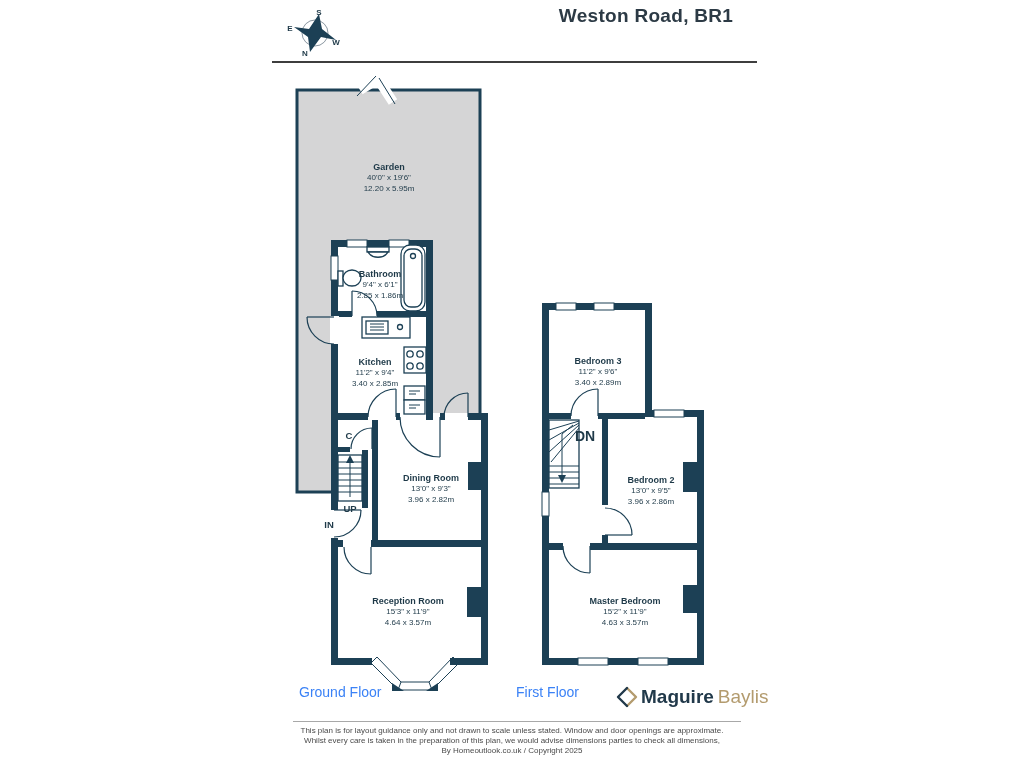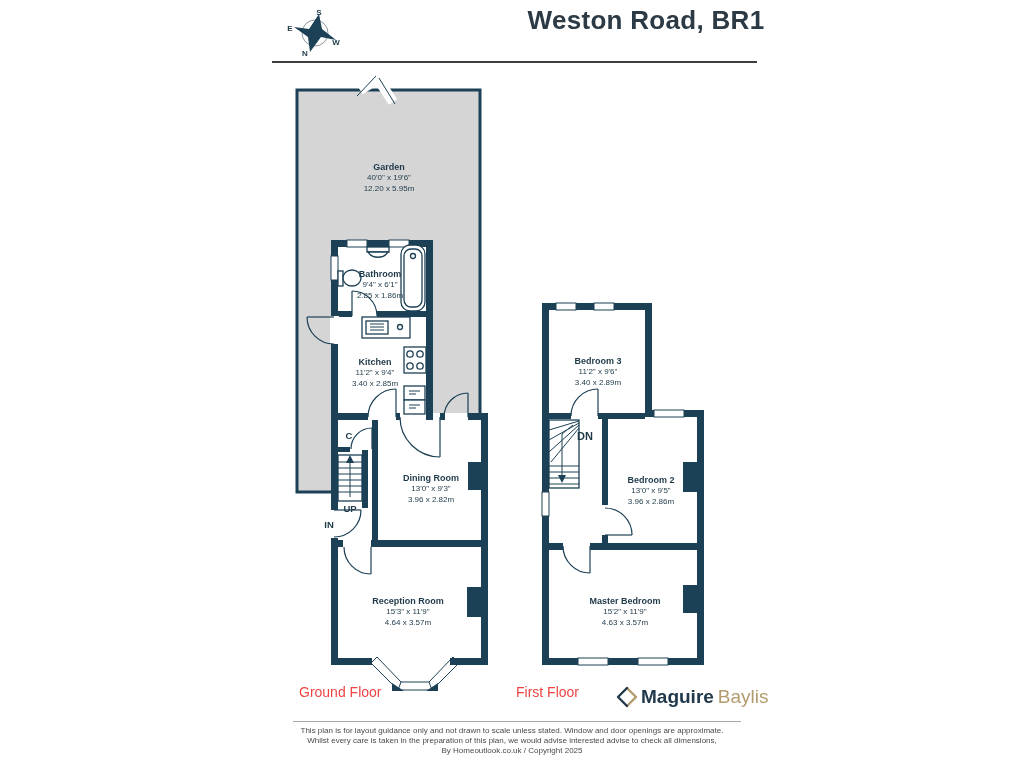--- a/index.html
+++ b/index.html
@@ -10,35 +10,35 @@
   
   .w    {fill:var(--wall,#1c4055);}
   .garden-fill{fill:var(--garden-fill,#d5d5d6);stroke:var(--wall,#1c4055);stroke-width:3;}
   .fx   {fill:#fff;stroke:var(--wall,#1c4055);stroke-width:1.3;}
   .ol   {fill:none;stroke:var(--wall,#1c4055);stroke-width:1.3;}
   .tl   {stroke:var(--wall,#1c4055);stroke-width:1;fill:none;}
   .arc  {fill:none;stroke:var(--wall,#1c4055);stroke-width:1.2;}
   .win  {fill:#fff;stroke:var(--wall,#1c4055);stroke-width:1;}
   .open {fill:#fff;}
   
-  .title{left:646px;top:5px;transform:translateX(-50%);font-size:26px;font-weight:bold;
+  .title{left:646px;top:5px;transform:translateX(-50%);font-size:19px;font-weight:bold;
          color:#2c3a45;white-space:nowrap;letter-spacing:.3px;}
   .subtitle{left:592px;top:37px;transform:translateX(-50%);font-size:12.5px;font-weight:bold;
          color:#2c3a45;white-space:nowrap;}
   .hline{position:absolute;}
   .room-label{position:absolute;transform:translate(-50%,-50%);text-align:center;
          white-space:nowrap;color:var(--text,#1e3948);}
   .rl-name{font-size:9px;font-weight:bold;line-height:12px;}
   .rl-dim{font-size:8px;line-height:10.5px;}
   .mini-label{position:absolute;transform:translate(-50%,-50%);font-size:9.5px;font-weight:600;
          color:var(--text,#1e3948);white-space:nowrap;}
-  .mini-label.small{font-size:11px;}
+  .mini-label.small{font-size:14px;}
   .compass-letter{position:absolute;transform:translate(-50%,-50%);font-size:8px;font-weight:bold;
          color:var(--text,#1e3948);}
-  .floor-label{position:absolute;font-size:14px;color:#ef4444;white-space:nowrap;text-align:center;}
+  .floor-label{position:absolute;font-size:14px;color:#3b82f6;white-space:nowrap;text-align:center;}
   .logo-text{position:absolute;left:641px;top:686px;font-size:19px;white-space:nowrap;}
   .logo-primary{font-weight:bold;color:#21394a;}
   .logo-secondary{font-weight:400;color:var(--accent-gold,#b39b6e);margin-left:4px;margin-top:40px;}
   .footer{position:absolute;left:286px;top:726px;width:452px;text-align:center;
          font-size:8px;line-height:10px;color:#4a4a4a;}
 </style>
 </head>
 <body>
 
 <div class="page">
@@ -290,17 +290,17 @@
 
   <div class="floor-label" style="left:299px;top:684px;">Ground Floor</div>
   <div class="floor-label" style="left:516px;top:684px;">First Floor</div>
   <div class="logo-text">
     <span class="logo-primary">Maguire</span><span class="logo-secondary">Baylis</span>
   </div>
 
   <div class="hline" style="left:293px;top:721px;width:448px;height:1px;background:#a8a8a8;"></div>
   <div class="footer">
     <div>This plan is for layout guidance only and not drawn to scale unless stated. Window and door openings are approximate.</div>
-    <div>Whilst every care is taken in the preparation of this plan, we would advise interested advise to check all dimensions,</div>
+    <div>Whilst every care is taken in the preparation of this plan, we would advise dimensions parties to check all dimensions,</div>
     <div>By Homeoutlook.co.uk / Copyright 2025</div>
   </div>
 
 </div>
 
 </body></html>

